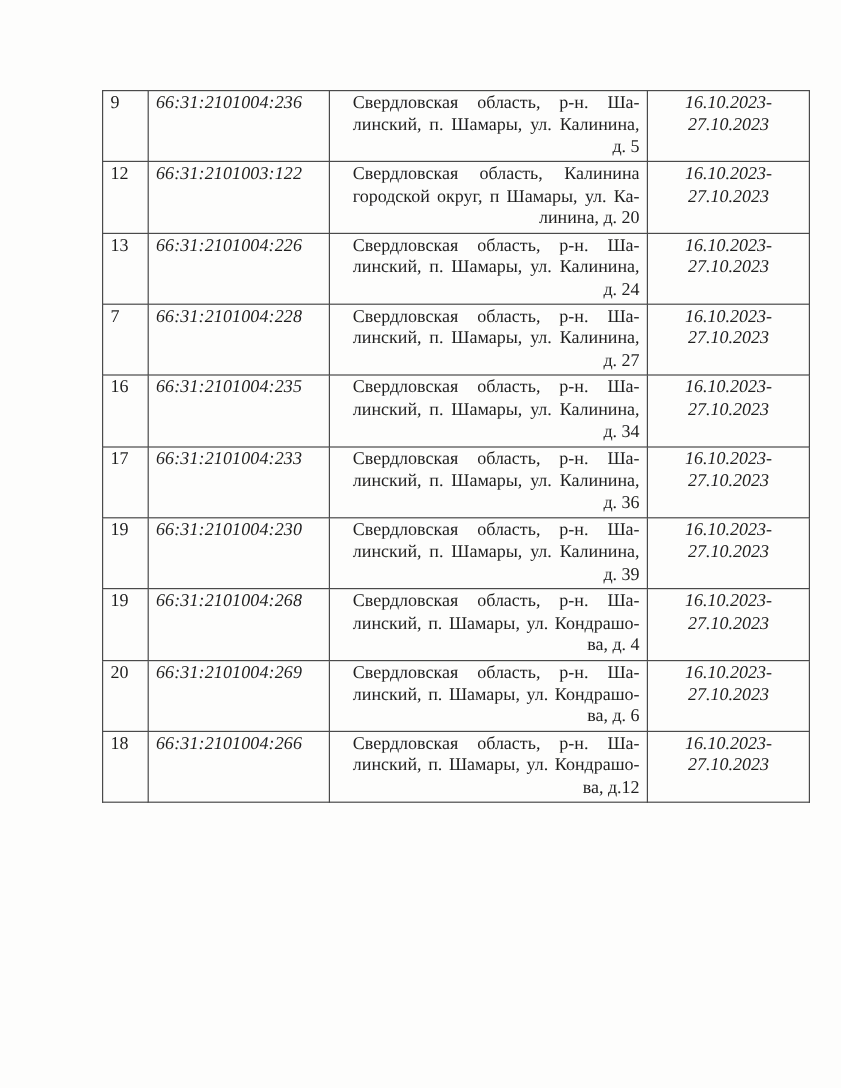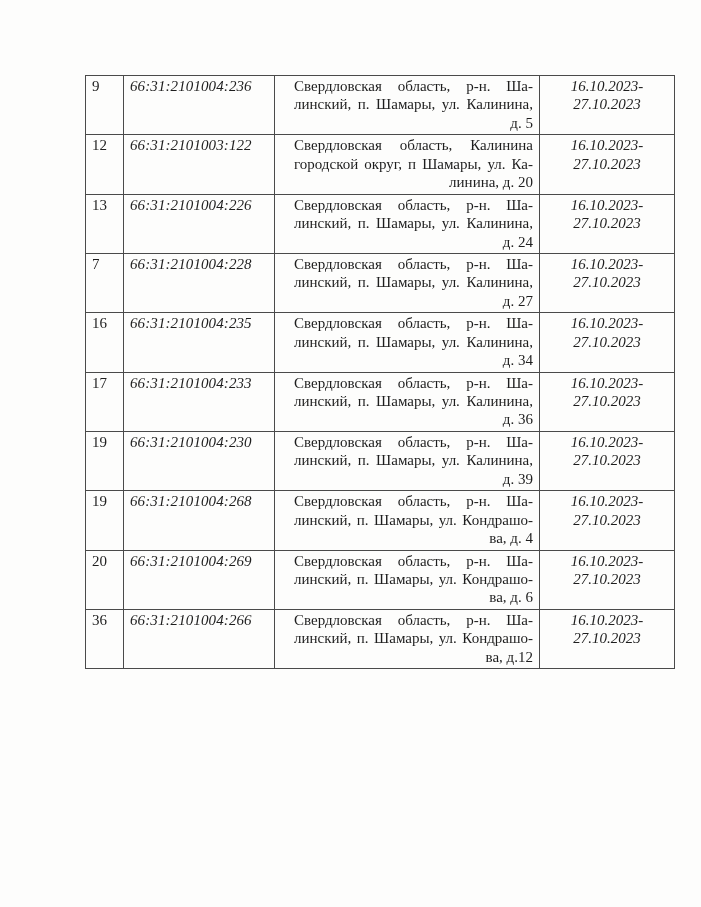--- a/index.html
+++ b/index.html
@@ -167,21 +167,21 @@
             <div class="addr-line just">Свердловская область, р-н. Ша-</div>
             <div class="addr-line just">линский, п. Шамары, ул. Кондрашо-</div>
             <div class="addr-line">ва, д. 6</div>
           </td>
     <td class="col-per">
             <div class="period-line">16.10.2023-</div>
             <div class="period-line">27.10.2023</div>
           </td>
   </tr>
         <tr>
-    <td class="col-num">36</td>
+    <td class="col-num">18</td>
     <td class="col-cad">66:31:2101004:266</td>
     <td class="col-addr">
             <div class="addr-line just">Свердловская область, р-н. Ша-</div>
             <div class="addr-line just">линский, п. Шамары, ул. Кондрашо-</div>
             <div class="addr-line">ва, д.12</div>
           </td>
     <td class="col-per">
             <div class="period-line">16.10.2023-</div>
             <div class="period-line">27.10.2023</div>
           </td>

